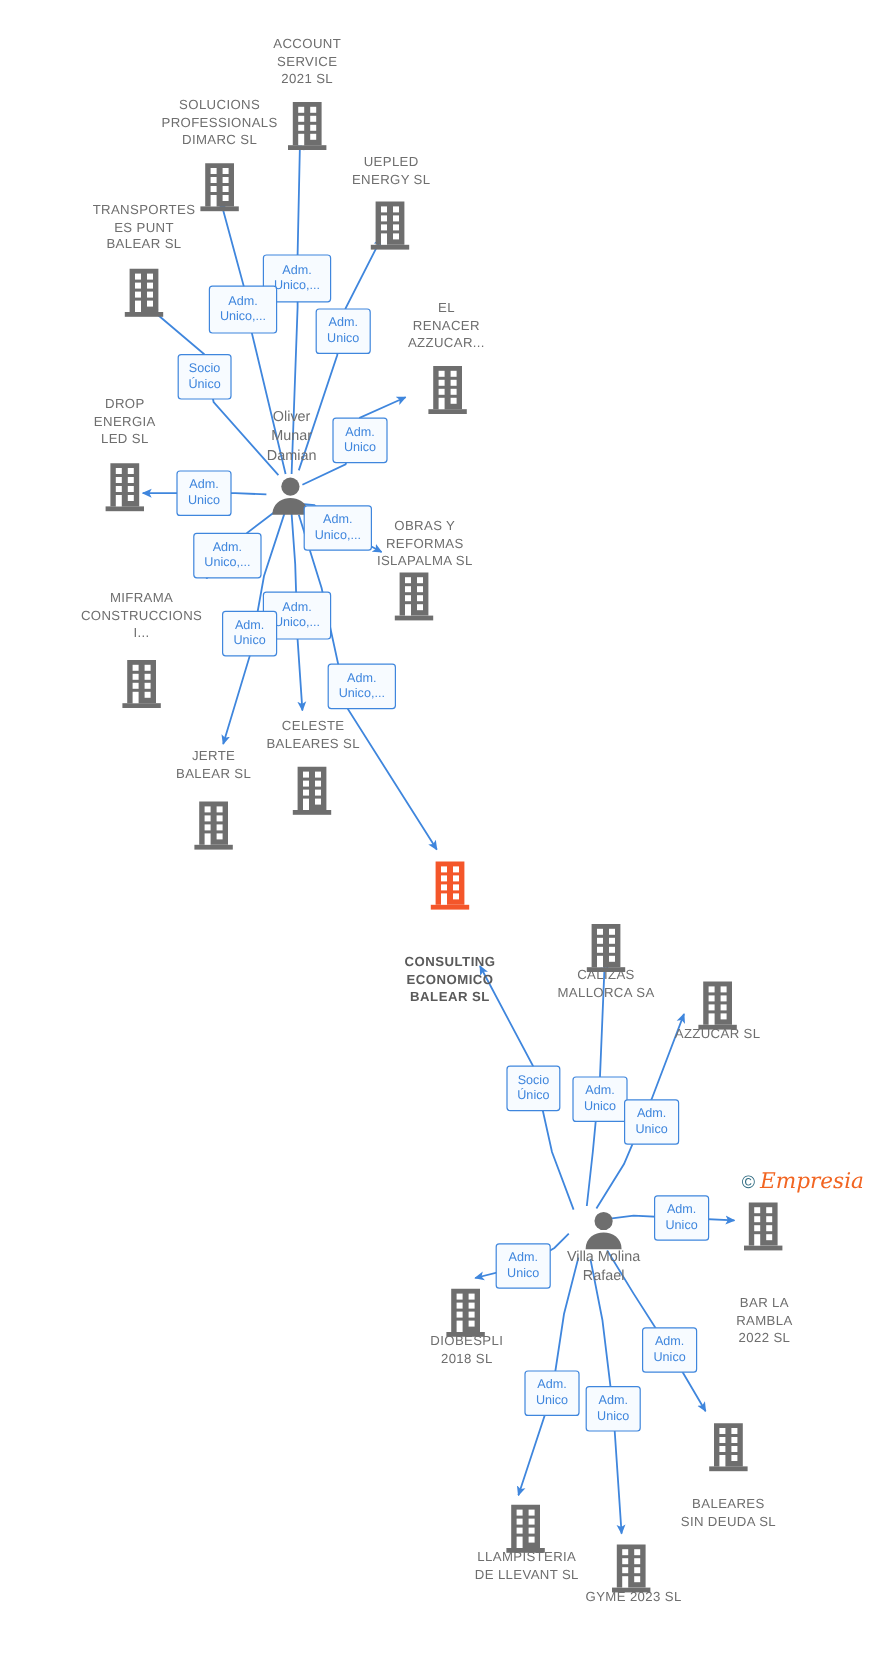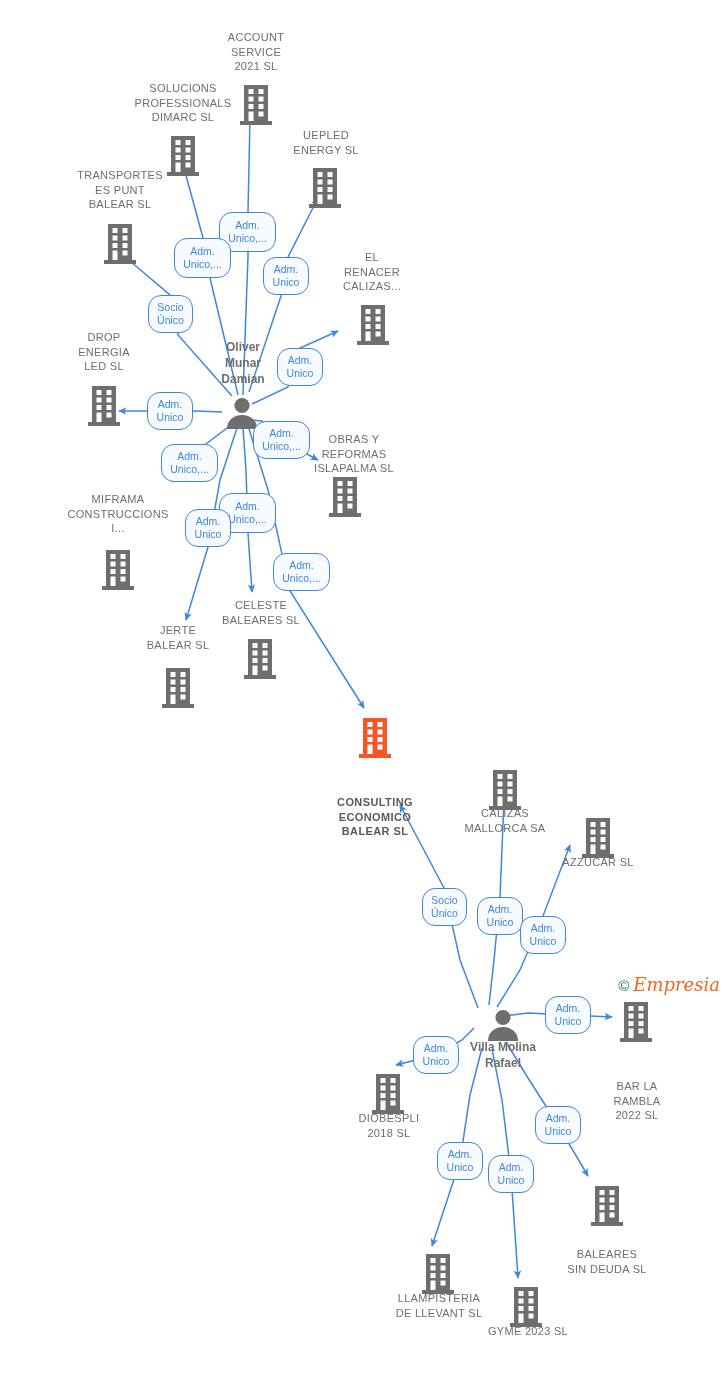--- a/index.html
+++ b/index.html
@@ -4,28 +4,28 @@
 <style>
   html,body{margin:0;padding:0;background:#ffffff;}
   body{width:728px;height:1400px;position:relative;overflow:hidden;
        font-family:"Liberation Sans","DejaVu Sans",sans-serif;}
   #stage{position:absolute;left:0;top:0;width:728px;height:1000px;}
   svg.layer{position:absolute;left:0;top:0;width:728px;height:1400px;overflow:visible;}
   .node{position:absolute;}
   .node .glyph{display:block;margin:0 auto;}
   .node .nlabel{
      text-align:center;color:#6e6e6e;font-size:11px;line-height:14.5px;
-     letter-spacing:.3px;white-space:pre-line;font-weight:700;
+     letter-spacing:.3px;white-space:pre-line;font-weight:400;
   }
   .node.company .nlabel{font-weight:400;}
   .node.highlight .nlabel{color:#5a5a5a;font-weight:700;letter-spacing:.4px;}
   .node.person .nlabel{font-size:12px;line-height:16px;color:#6e6e6e;letter-spacing:0;}
   .relbox{
      position:absolute;box-sizing:border-box;
-     background:#f7fbff;border:1.3px solid #3f86dd;border-radius:13px;
+     background:#f7fbff;border:1.3px solid #3f86dd;border-radius:3px;
      color:#3f86dd;font-size:10.5px;line-height:13.5px;text-align:center;
      display:flex;flex-direction:column;align-items:center;justify-content:center;
      white-space:pre-line;padding:2px 3px;
   }
   #watermark{
      position:absolute;right:8px;bottom:6px;display:flex;align-items:center;gap:4px;
   }
   #watermark .cmark{color:#2e6a80;font-size:15px;line-height:15px;}
   #watermark .wtext{color:#f26522;font-size:18px;font-style:italic;
      font-family:"DejaVu Serif","Liberation Serif",serif;line-height:18px;}
@@ -169,21 +169,21 @@
               <rect x="22.5" y="21" width="5" height="5"></rect>
               <rect x="22.5" y="28.5" width="5" height="5"></rect>
               <rect x="12.5" y="28.5" width="5" height="9.5"></rect>
             </g>
           </g>
         </svg>
       </div>
       <div class="node company" style="left: 312px; top: 250px; width: 120px;">
         <div class="nlabel">EL
 RENACER
-CALIZAS...</div>
+AZZUCAR...</div>
       </div>
       <div class="node company" style="left: 84px; top: 384px; width: 40px;">
         <svg viewBox="0 0 40 44" width="40" height="44" class="glyph">
           <g fill="#6e6e6e">
             <path d="M8,2 H32 V38 H8 Z"></path>
             <rect x="4" y="38" width="32" height="4"></rect>
             <g fill="#ffffff">
               <rect x="12.5" y="6" width="5" height="5"></rect>
               <rect x="22.5" y="6" width="5" height="5"></rect>
               <rect x="12.5" y="13.5" width="5" height="5"></rect>

